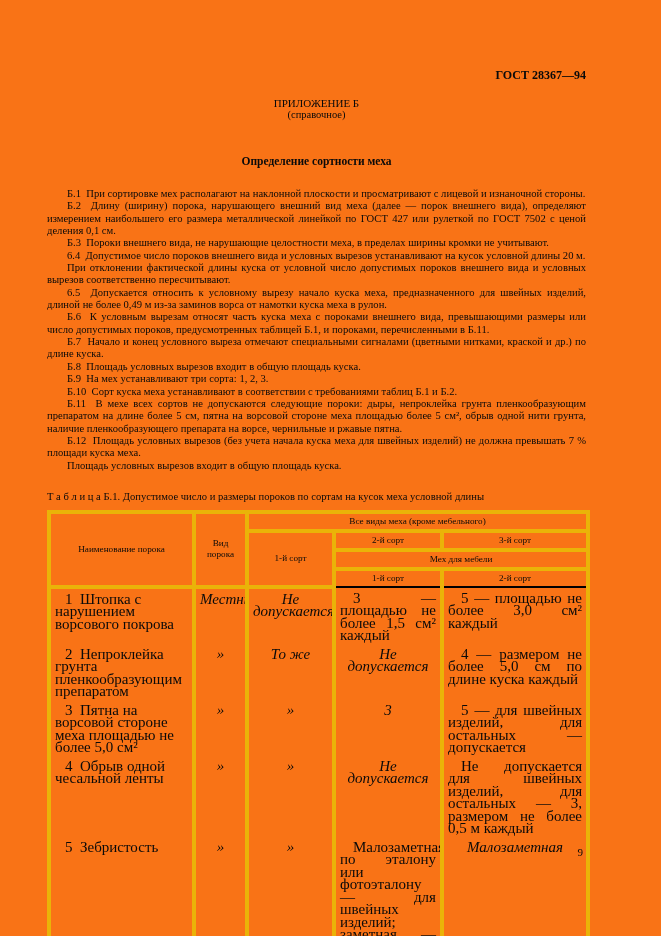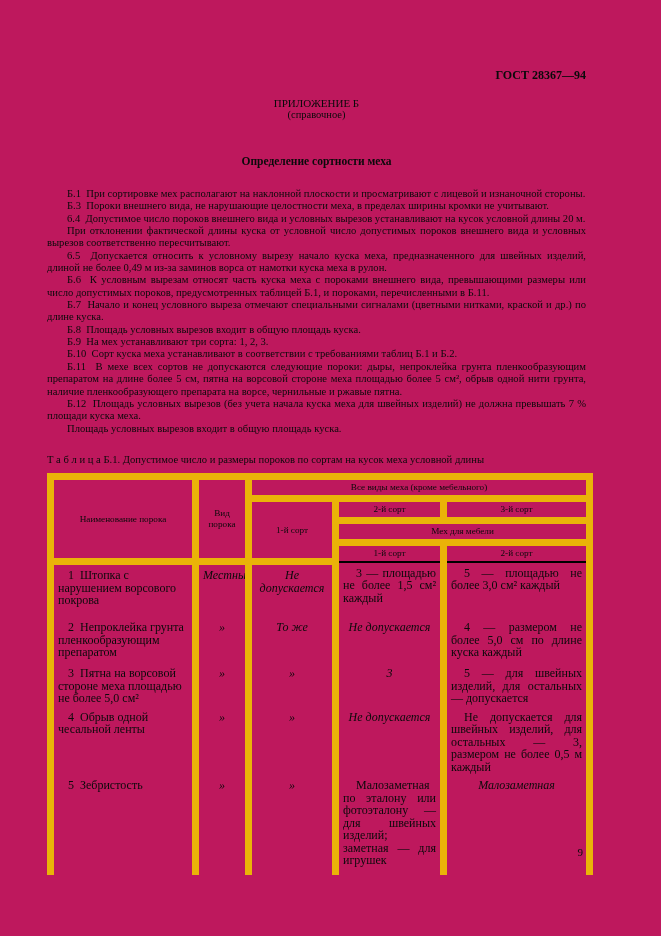--- a/index.html
+++ b/index.html
@@ -1,19 +1,19 @@
 <!DOCTYPE html>
 <html><head>
 <meta charset="utf-8">
 <style>
   html,body{margin:0;padding:0;background:#e8e8e8;}
   .page{
     position:relative;
     width:661px;height:936px;
-    background:#be185d;
+    background:#f97316;
     color:#0a0a0a;
     font-family:"Liberation Serif","DejaVu Serif",serif;
     box-sizing:border-box;
     padding:69px 75px 0 47px;
     overflow:hidden;
   }
   .doc-number{
     text-align:right;
     font-weight:bold;
     font-size:12px;
@@ -46,33 +46,33 @@
     margin-top:7px;
     width:539px;
     table-layout:fixed;
     border-collapse:collapse;
     border-left:2px solid #000;
     border-top:2px solid #000;
     border-right:2px solid #000;
     border-bottom:none;
   }
   table.gost th, table.gost td{
-    border:7px solid #eab308;
+    border:4px solid #eab308;
     font-weight:normal;
     padding:2px 4px;
     overflow:hidden;
   }
   table.gost thead th{
     font-size:9.2px;
     line-height:11px;
     text-align:center;
     vertical-align:middle;
   }
   table.gost tbody td{
-    font-size:12px;
+    font-size:15px;
     line-height:12.5px;
     vertical-align:top;
     border-top:none;
     border-bottom:none;
     padding-top:4px;
   }
   .c-name{ border-right-width:2px !important; }
   th.h-furniture{ border-top:2px solid #000; }
   thead tr.last th{ border-bottom:2px solid #000; }
   td.cell-name{ text-align:left; text-indent:10px; padding-left:4px; padding-right:3px; }
@@ -99,20 +99,21 @@
 
   <div class="appendix">
     <div class="appendix-title">ПРИЛОЖЕНИЕ Б</div>
     <div class="appendix-subtitle">(справочное)</div>
   </div>
 
   <div class="section-title">Определение сортности меха</div>
 
   <div class="body-text">
     <p>Б.1&nbsp; При сортировке мех располагают на наклонной плоскости и просматривают с лицевой и изнаночной стороны.</p>
+    <p>Б.2&nbsp; Длину (ширину) порока, нарушающего внешний вид меха (далее — порок внешнего вида), определяют измерением наибольшего его размера металлической линейкой по ГОСТ 427 или рулеткой по ГОСТ 7502 с ценой деления 0,1 см.</p>
     <p>Б.3&nbsp; Пороки внешнего вида, не нарушающие целостности меха, в пределах ширины кромки не учитывают.</p>
     <p>6.4&nbsp; Допустимое число пороков внешнего вида и условных вырезов устанавливают на кусок условной длины 20 м.</p>
     <p>При отклонении фактической длины куска от условной число допустимых пороков внешнего вида и условных вырезов соответственно пересчитывают.</p>
     <p>6.5&nbsp; Допускается относить к условному вырезу начало куска меха, предназначенного для швейных изделий, длиной не более 0,49 м из-за заминов ворса от намотки куска меха в рулон.</p>
     <p>Б.6&nbsp; К условным вырезам относят часть куска меха с пороками внешнего вида, превышающими размеры или число допустимых пороков, предусмотренных таблицей Б.1, и пороками, перечисленными в Б.11.</p>
     <p>Б.7&nbsp; Начало и конец условного выреза отмечают специальными сигналами (цветными нитками, краской и др.) по длине куска.</p>
     <p>Б.8&nbsp; Площадь условных вырезов входит в общую площадь куска.</p>
     <p>Б.9&nbsp; На мех устанавливают три сорта: 1, 2, 3.</p>
     <p>Б.10&nbsp; Сорт куска меха устанавливают в соответствии с требованиями таблиц Б.1 и Б.2.</p>
     <p>Б.11&nbsp; В мехе всех сортов не допускаются следующие пороки: дыры, непроклейка грунта пленкообразующим препаратом на длине более 5 см, пятна на ворсовой стороне меха площадью более 5 см², обрыв одной нити грунта, наличие пленкообразующего препарата на ворсе, чернильные и ржавые пятна.</p>

